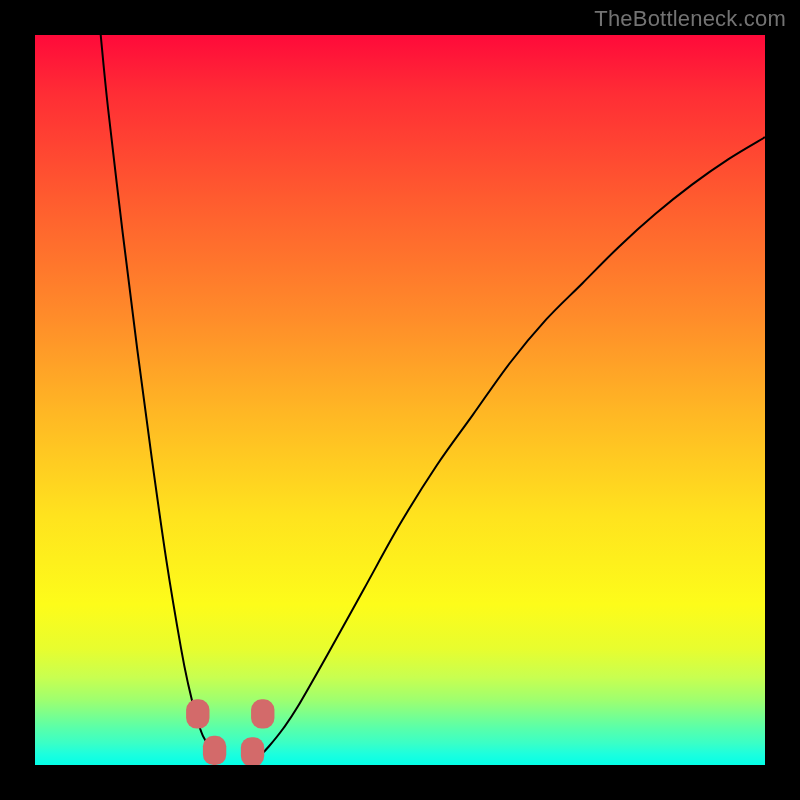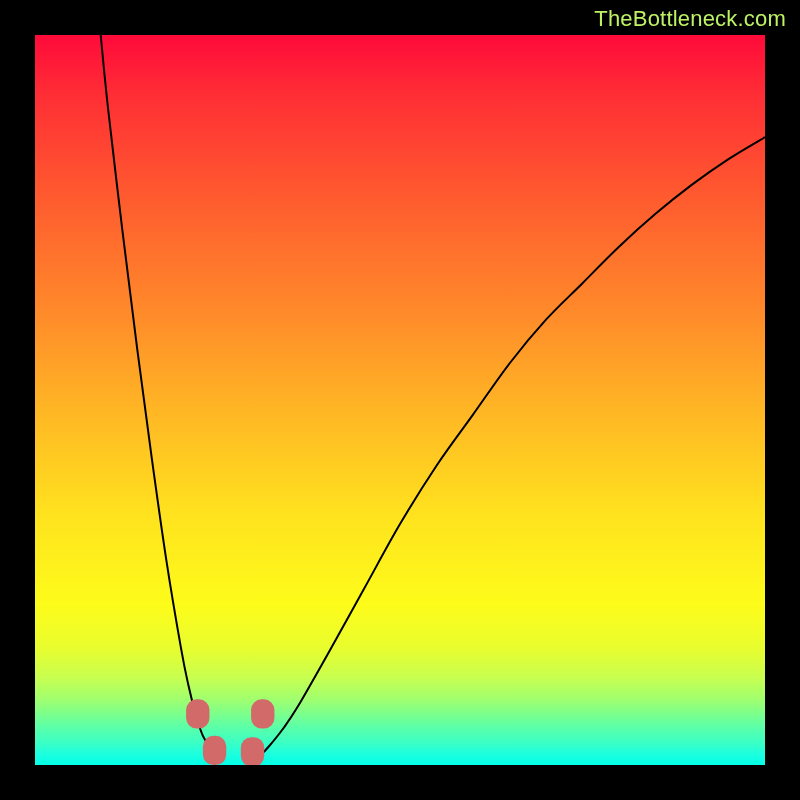--- a/index.html
+++ b/index.html
@@ -52,21 +52,21 @@
   .overlay-svg {
     position: absolute;
     inset: 0;
     width: 730px;
     height: 730px;
   }
   .watermark {
     position: absolute;
     top: 6px;
     right: 14px;
-    color: #bef264;
+    color: #737373;
     font-size: 22px;
     font-weight: 400;
     letter-spacing: 0.2px;
   }
 </style>
 </head>
 <body>
 
 <div class="frame">
 

